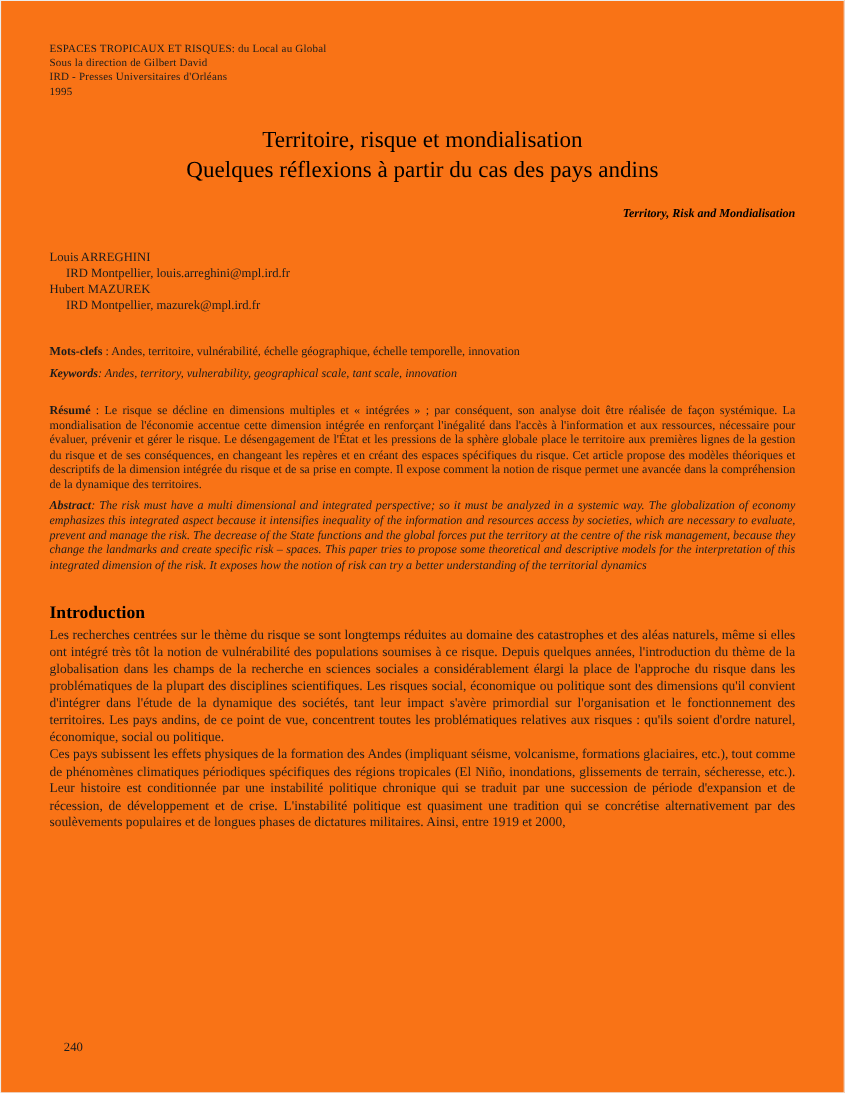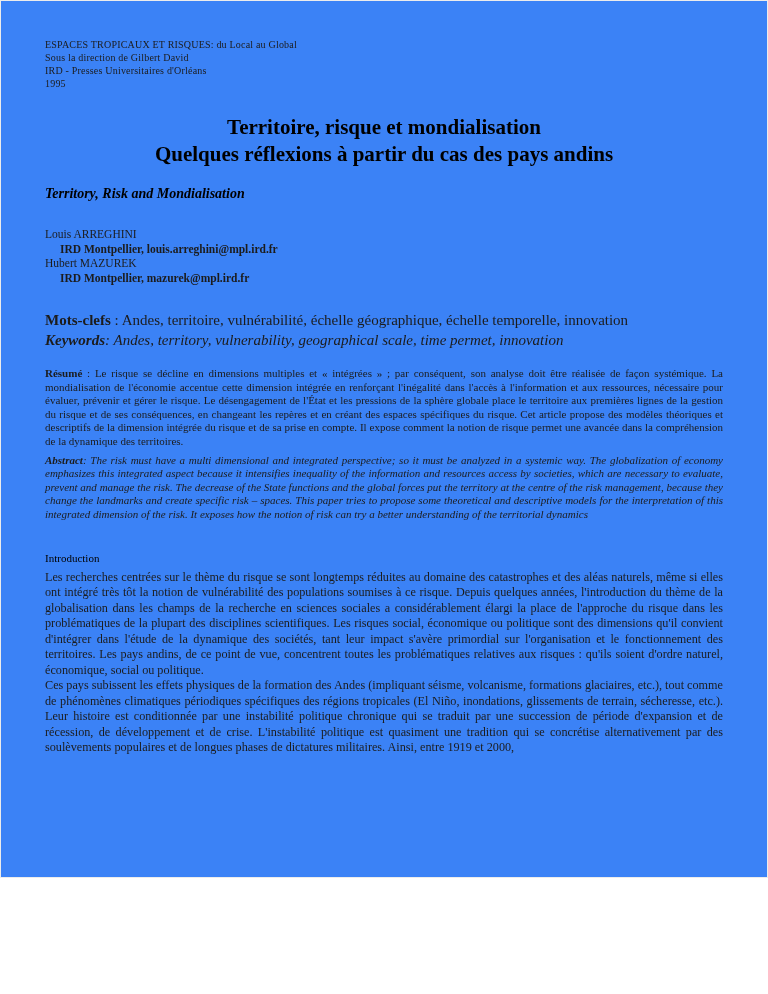--- a/index.html
+++ b/index.html
@@ -9,70 +9,69 @@
   }
   body {
     width: 768px;
     height: 994px;
     font-family: "Liberation Serif", serif;
     color: #1c1c1c;
   }
   .page {
     position: relative;
     width: 768px;
-    height: 878px;
+    height: 994px;
     box-sizing: border-box;
     padding: 38px 45px 0 45px;
-    background: #3b82f6;
+    background: #f97316;
     box-shadow: inset 0 0 0 1px #ececec;
     overflow: hidden;
   }
   
   .book-header {
     font-size: 10px;
     line-height: 13px;
     letter-spacing: 0.2px;
   }
   
   .title-fr {
     margin: 24px 0 16px 0;
     text-align: center;
     font-size: 21px;
     line-height: 27px;
-    font-weight: bold;
+    font-weight: normal;
     color: #000;
   }
   .title-fr span { display: block; }
   
   .title-en {
     margin: 13px 0 0 0;
-    text-align: left;
-    font-size: 14px;
+    text-align: right;
+    font-size: 11px;
     line-height: 20px;
     font-weight: bold;
     font-style: italic;
     color: #000;
   }
   .title-en span { display: block; }
   
   .authors {
     margin-top: 23px;
     font-size: 11.5px;
     line-height: 14.5px;
   }
   .author-name { display: block; }
   .author-affiliation {
     display: block;
     padding-left: 15px;
-    font-weight: bold;
   }
   
   .keywords {
     margin-top: 25px;
-    font-size: 15px;
+    font-size: 11px;
     line-height: 20px;
   }
   .keywords p { margin: 0; }
   .kw-label-fr { font-weight: bold; }
   .keywords-en { font-style: italic; }
   .kw-label-en { font-weight: bold; font-style: italic; text-align: right; }
   
   .abstract-block {
     margin-top: 17px;
     font-size: 11px;
@@ -80,23 +79,23 @@
     text-align: justify;
   }
   .abstract-block p { margin: 0; }
   .abstract-fr .abs-label { font-weight: bold; }
   .abstract-en { margin-top: 5px; font-style: italic; }
   .abstract-en .abs-label { font-weight: bold; font-style: italic; }
   
   .introduction { margin-top: 27px; }
   .intro-heading {
     margin: 0 0 3px 0;
-    font-size: 11px;
+    font-size: 16px;
     line-height: 18px;
-    font-weight: normal;
+    font-weight: bold;
     color: #000;
   }
   .body-text p {
     margin: 0;
     font-size: 12.2px;
     line-height: 15.5px;
     text-align: justify;
   }
   
   .page-footer {
@@ -129,21 +128,21 @@
 
   <div class="authors">
     <span class="author-name">Louis ARREGHINI</span>
     <span class="author-affiliation">IRD Montpellier, louis.arreghini@mpl.ird.fr</span>
     <span class="author-name">Hubert MAZUREK</span>
     <span class="author-affiliation">IRD Montpellier, mazurek@mpl.ird.fr</span>
   </div>
 
   <div class="keywords">
     <p class="keywords-fr"><span class="kw-label-fr">Mots-clefs</span><span> : Andes, territoire, vulnérabilité, échelle géographique, échelle temporelle, innovation</span></p>
-    <p class="keywords-en"><span class="kw-label-en">Keywords</span><span>: Andes, territory, vulnerability, geographical scale, time permet, innovation</span></p>
+    <p class="keywords-en"><span class="kw-label-en">Keywords</span><span>: Andes, territory, vulnerability, geographical scale, tant scale, innovation</span></p>
   </div>
 
   <div class="abstract-block abstract-fr">
     <p><span class="abs-label">Résumé</span><span> : Le risque se décline en dimensions multiples et « intégrées » ; par conséquent, son analyse doit être réalisée de façon systémique. La mondialisation de l'économie accentue cette dimension intégrée en renforçant l'inégalité dans l'accès à l'information et aux ressources, nécessaire pour évaluer, prévenir et gérer le risque. Le désengagement de l'État et les pressions de la sphère globale place le territoire aux premières lignes de la gestion du risque et de ses conséquences, en changeant les repères et en créant des espaces spécifiques du risque. Cet article propose des modèles théoriques et descriptifs de la dimension intégrée du risque et de sa prise en compte. Il expose comment la notion de risque permet une avancée dans la compréhension de la dynamique des territoires.</span></p>
   </div>
 
   <div class="abstract-block abstract-en">
     <p><span class="abs-label">Abstract</span><span>: The risk must have a multi dimensional and integrated perspective; so it must be analyzed in a systemic way. The globalization of economy emphasizes this integrated aspect because it intensifies inequality of the information and resources access by societies, which are necessary to evaluate, prevent and manage the risk. The decrease of the State functions and the global forces put the territory at the centre of the risk management, because they change the landmarks and create specific risk – spaces. This paper tries to propose some theoretical and descriptive models for the interpretation of this integrated dimension of the risk. It exposes how the notion of risk can try a better understanding of the territorial dynamics</span></p>
   </div>
 

